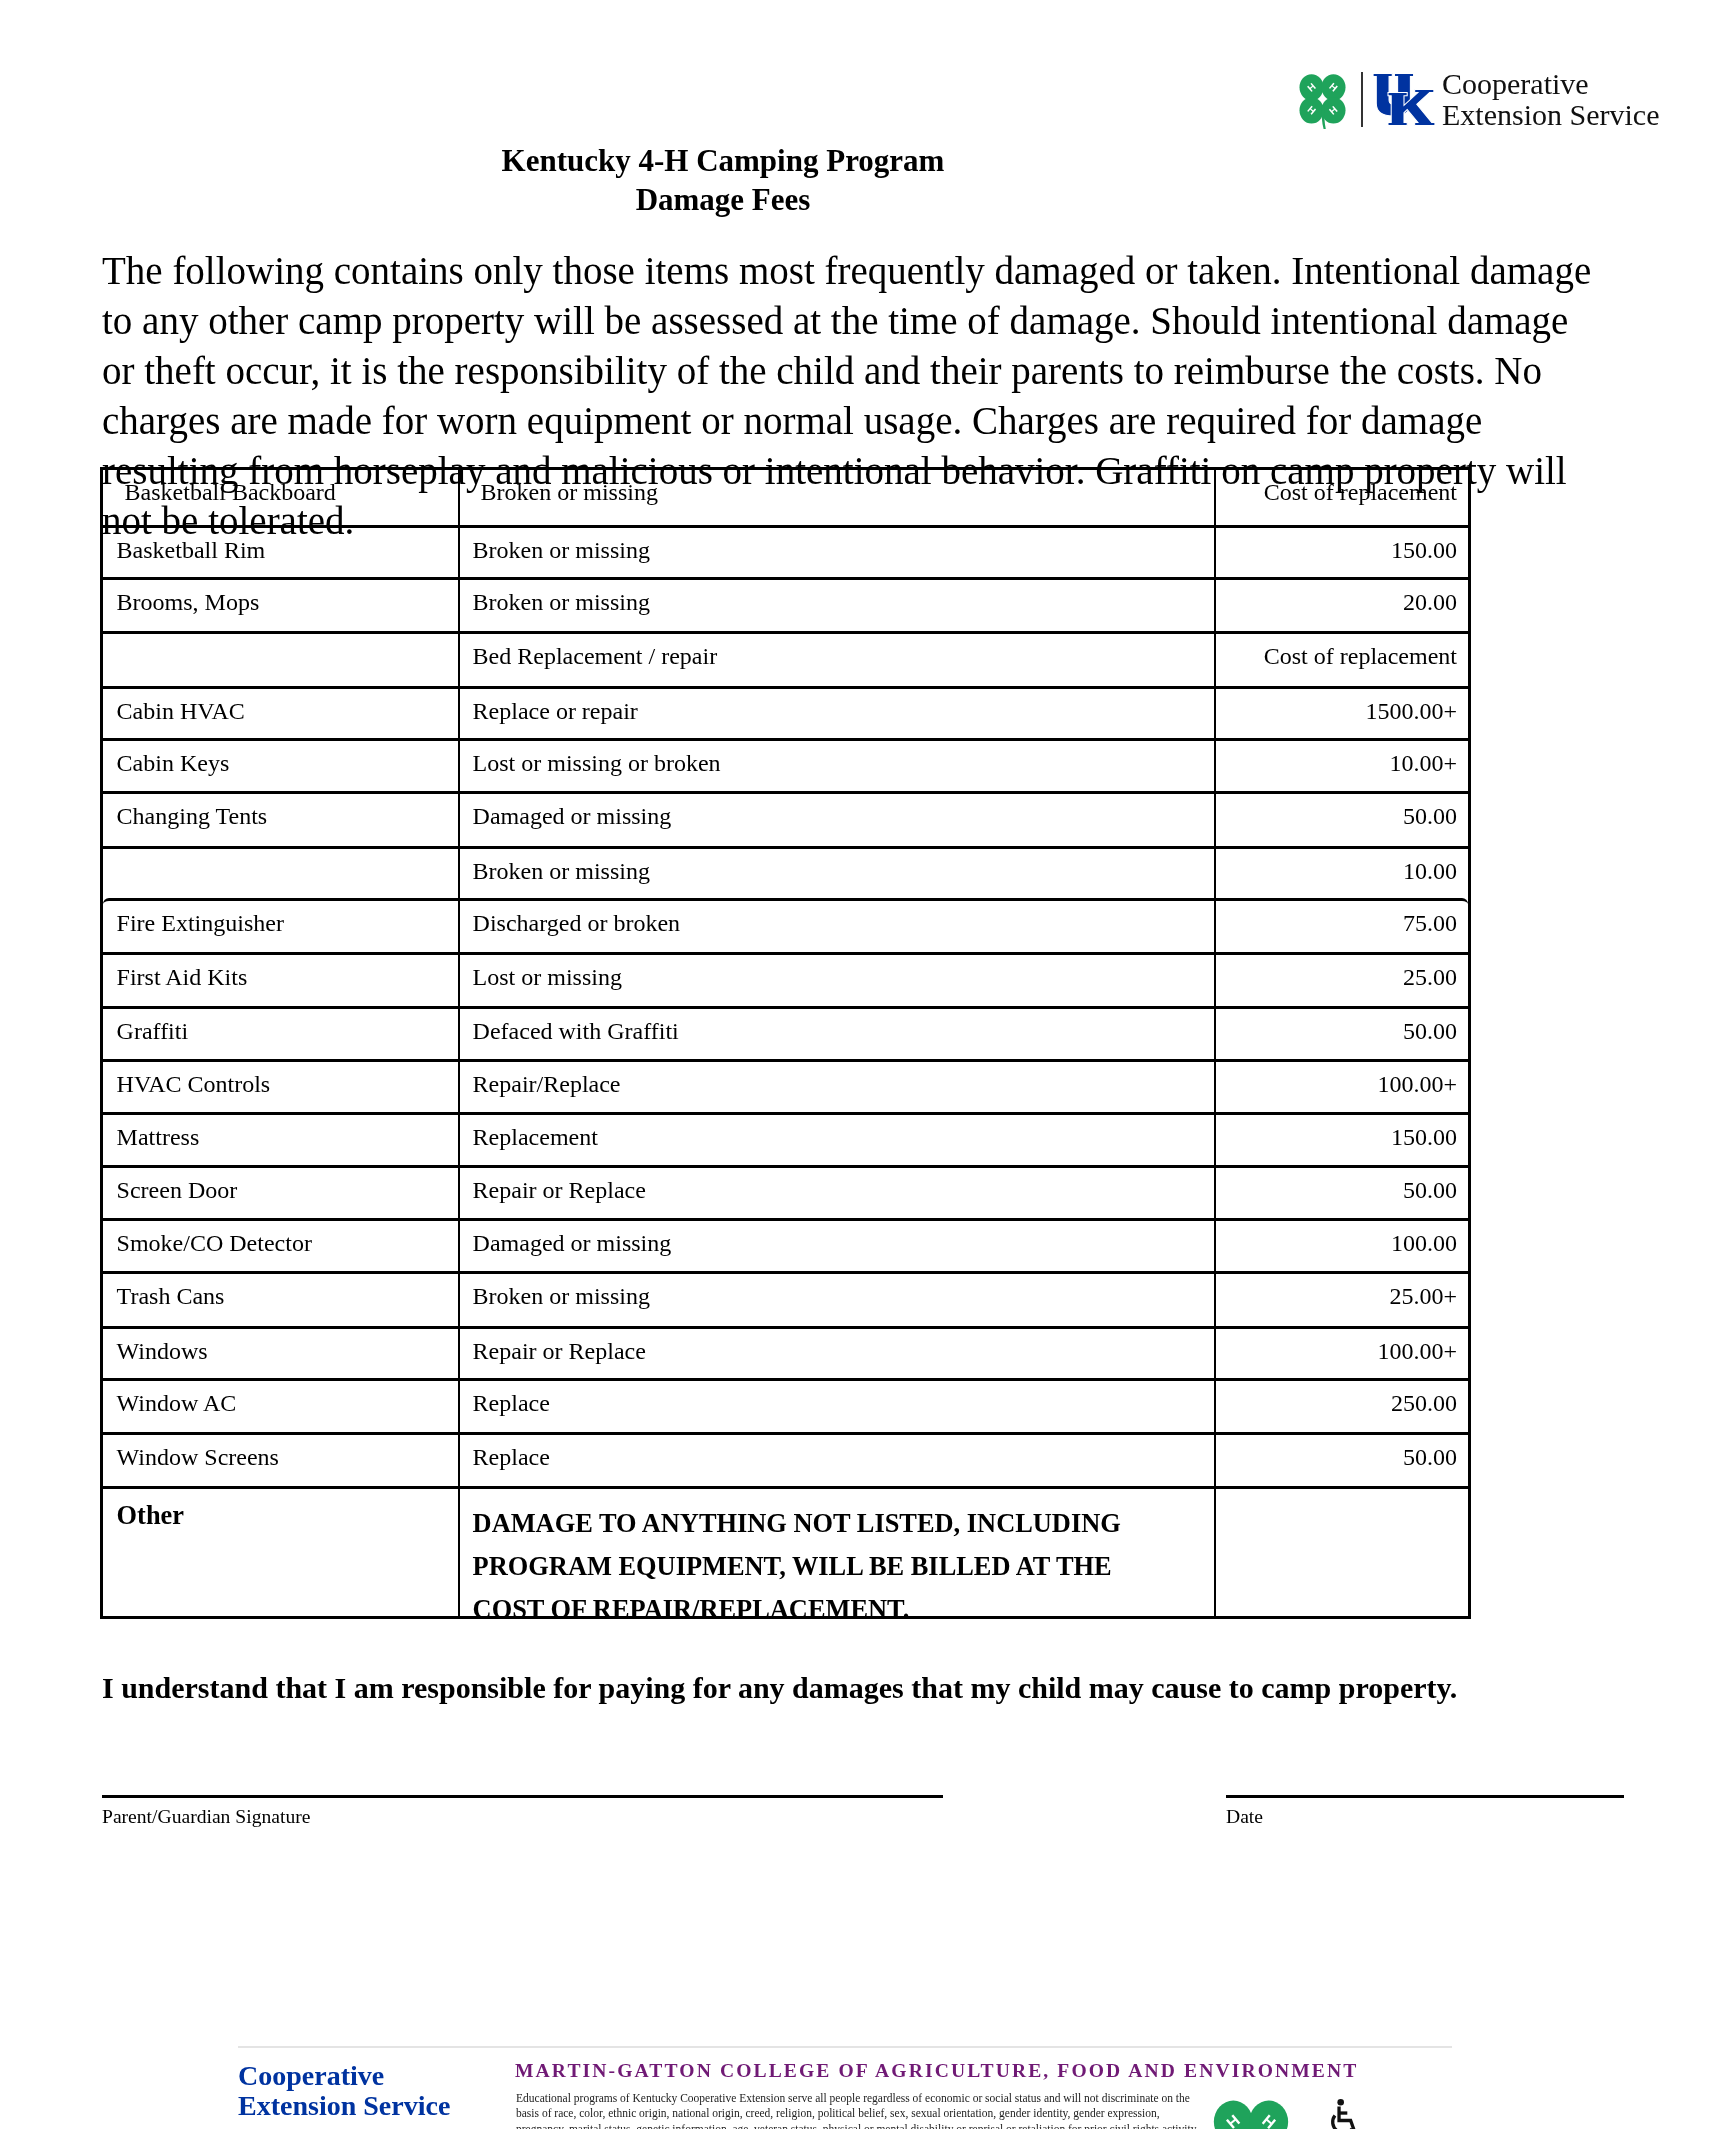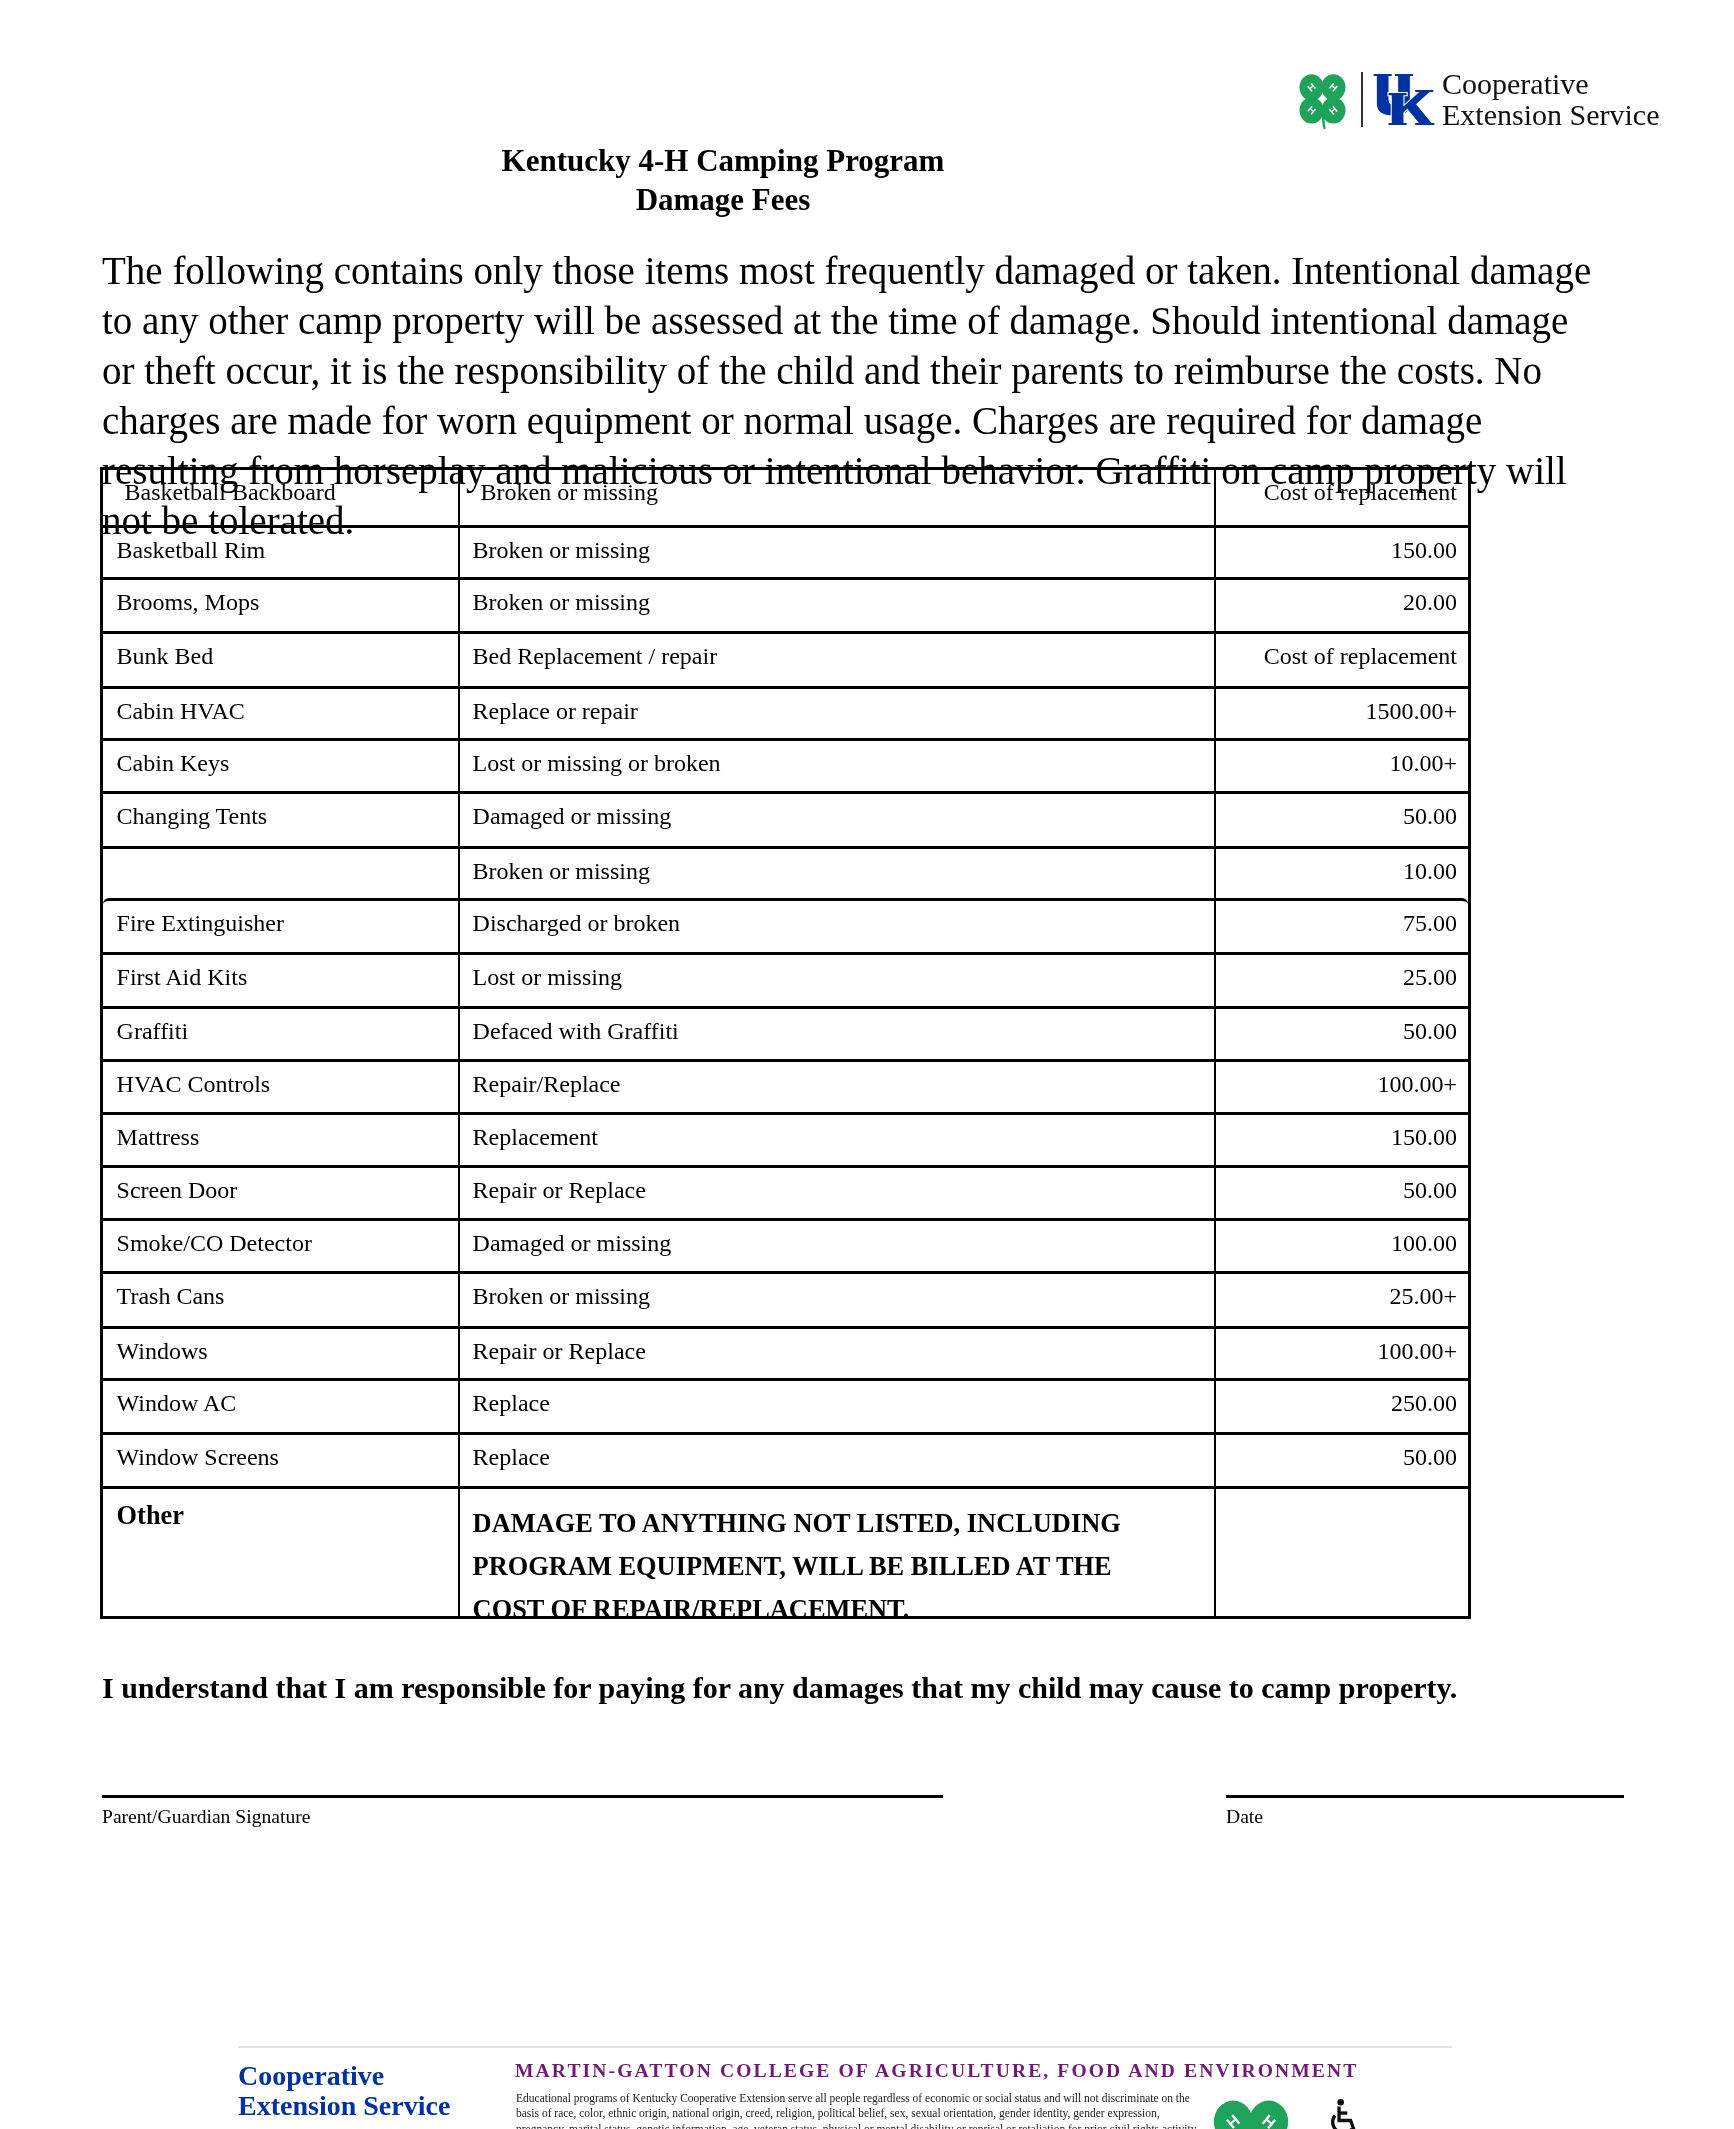--- a/index.html
+++ b/index.html
@@ -102,21 +102,20 @@
         <div class="cell c1">Basketball Rim</div>
         <div class="cell c2">Broken or missing</div>
         <div class="cell c3">150.00</div>
       </div>
       <div class="row" style="top: 107px; height: 53px;">
         <div class="cell c1">Brooms, Mops</div>
         <div class="cell c2">Broken or missing</div>
         <div class="cell c3">20.00</div>
       </div>
       <div class="row" style="top: 161px; height: 56px;">
-        <div class="cell c1">Bunk Bed</div>
         <div class="cell c2">Bed Replacement / repair</div>
         <div class="cell c3">Cost of replacement</div>
       </div>
       <div class="row" style="top: 216px; height: 52px;">
         <div class="cell c1">Cabin HVAC</div>
         <div class="cell c2">Replace or repair</div>
         <div class="cell c3">1500.00+</div>
       </div>
       <div class="row" style="top: 268px; height: 53px;">
         <div class="cell c1">Cabin Keys</div>

